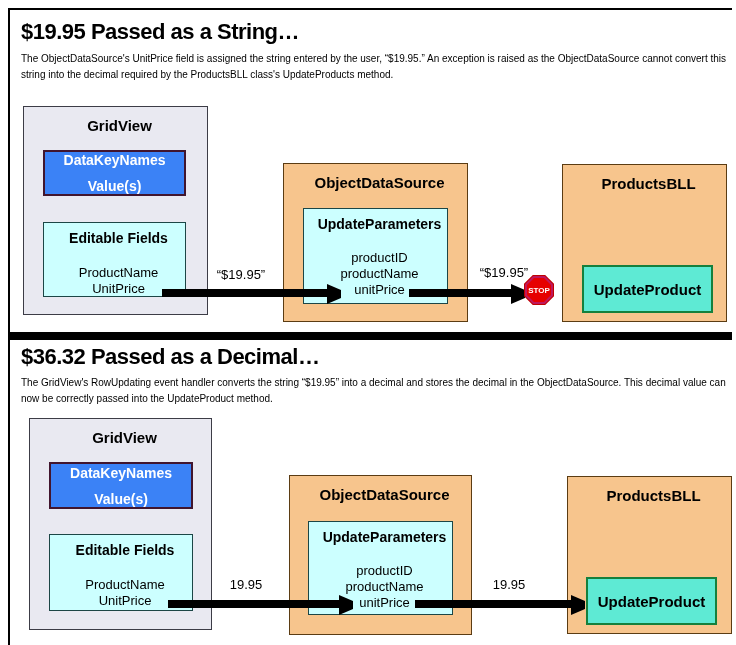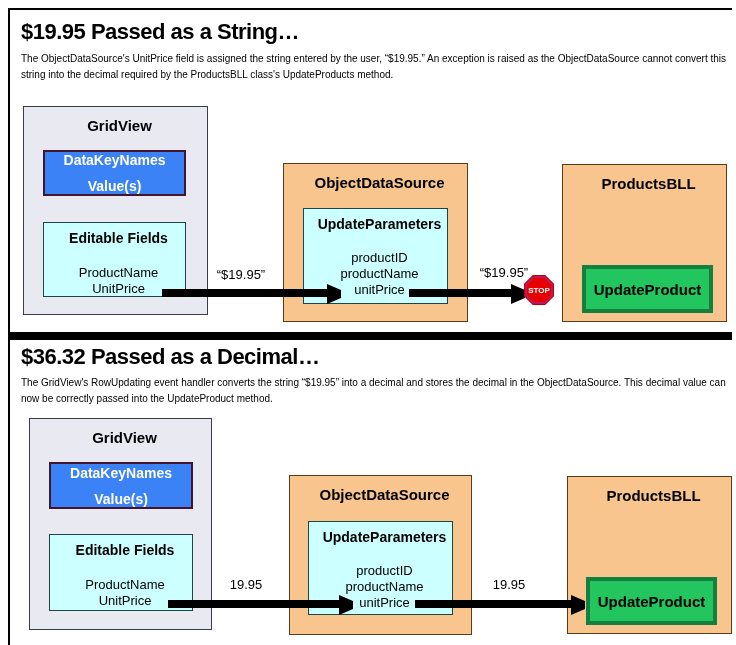--- a/index.html
+++ b/index.html
@@ -15,21 +15,21 @@
   .divider { left:0; width:732px; height:3px; background:#000000; }
 
   
   .gv   { background:#e9e9f1; border:1px solid #3c3c46; }
   .ods  { background:#f7c58d; border:1px solid #5b3c13; }
   .pbll { background:#f7c58d; border:1px solid #5b3c13; }
   .dkn  { background:#3b82f6; border:2px solid #41152e; color:#ffffff;
           display:flex; flex-direction:column; align-items:center; justify-content:center;
           font-weight:bold; font-size:14px; line-height:18px; text-align:center; }
   .cyanbox { background:#ccffff; border:1px solid #1c4646; }
-  .method  { background:#22c55e; border:4px solid #15803d;
+  .method  { background:#5eead4; border:2px solid #15803d;
              display:flex; align-items:center; justify-content:center;
              font-weight:bold; font-size:15px; }
   .box-title { width:100%; text-align:center; font-weight:bold; font-size:15px; }
   .sub-title { width:100%; text-align:center; font-weight:bold; font-size:14px; }
   .item      { width:100%; text-align:center; font-size:13px; line-height:16px; }
 
   
   .line { height:2px; background:#000000; z-index:6; }
   .ah   { width:0; height:0; border-top:6px solid transparent; border-bottom:6px solid transparent;
           border-left:14px solid #000000; z-index:6; }

